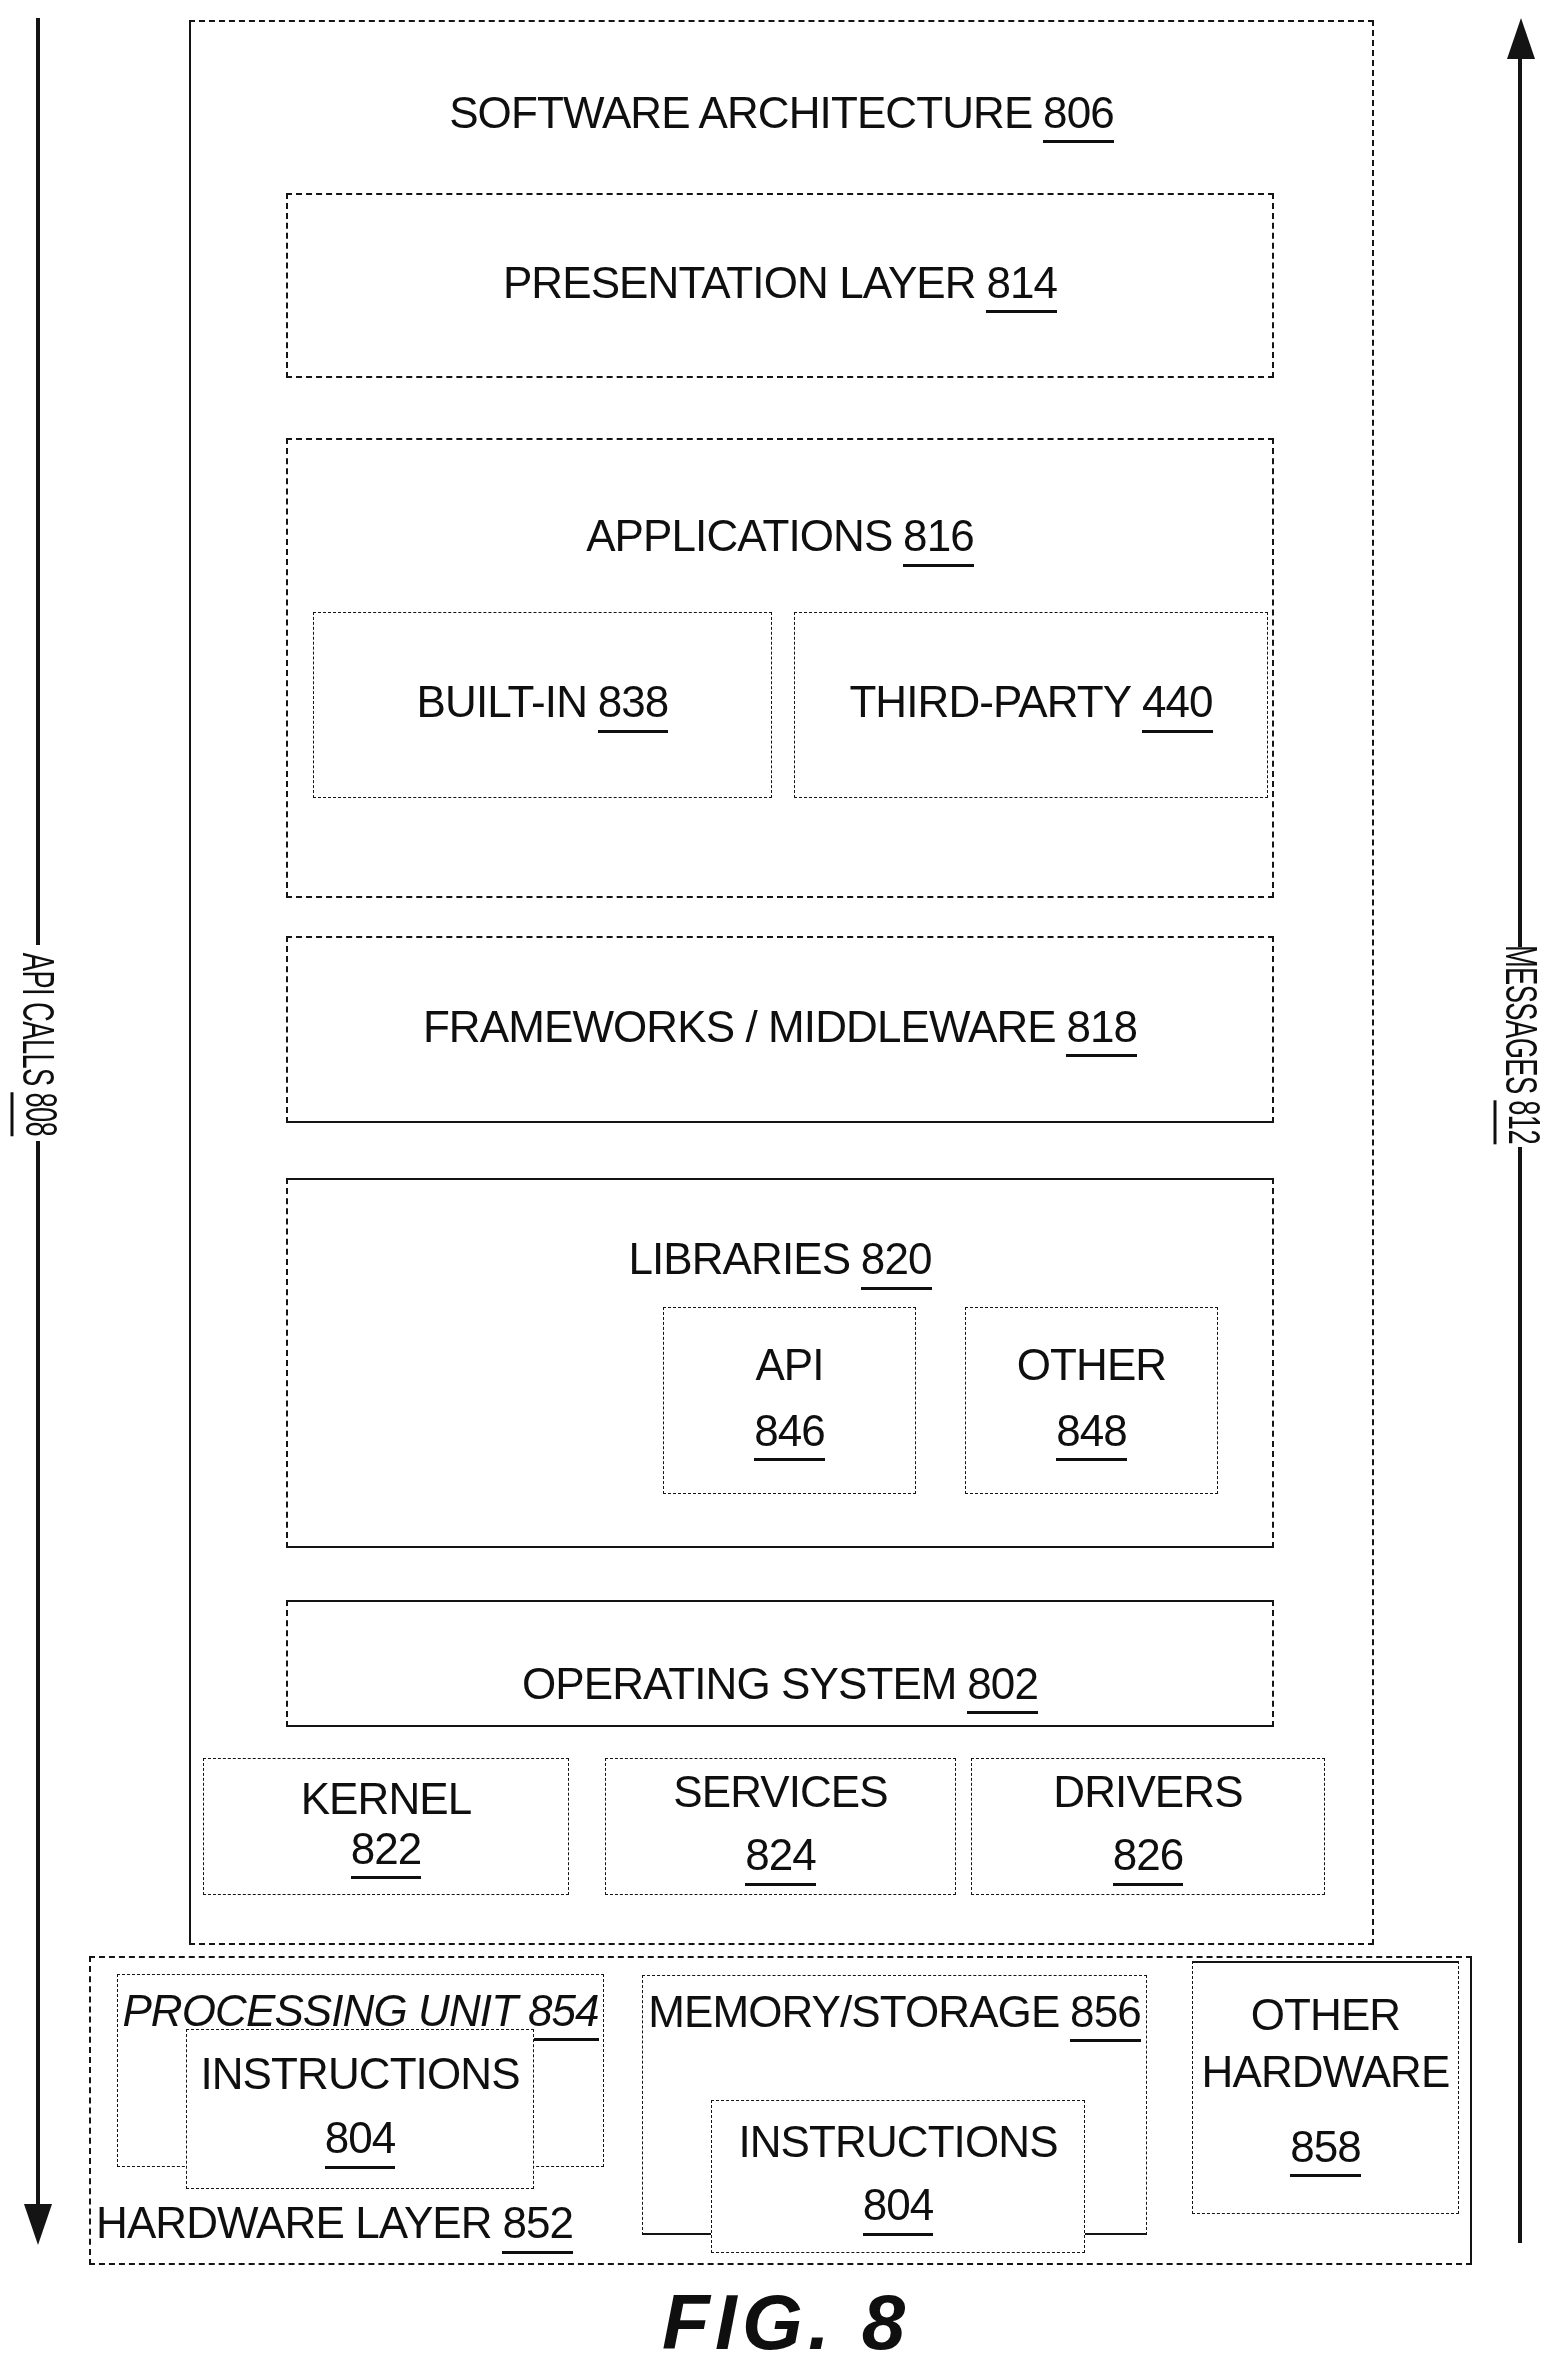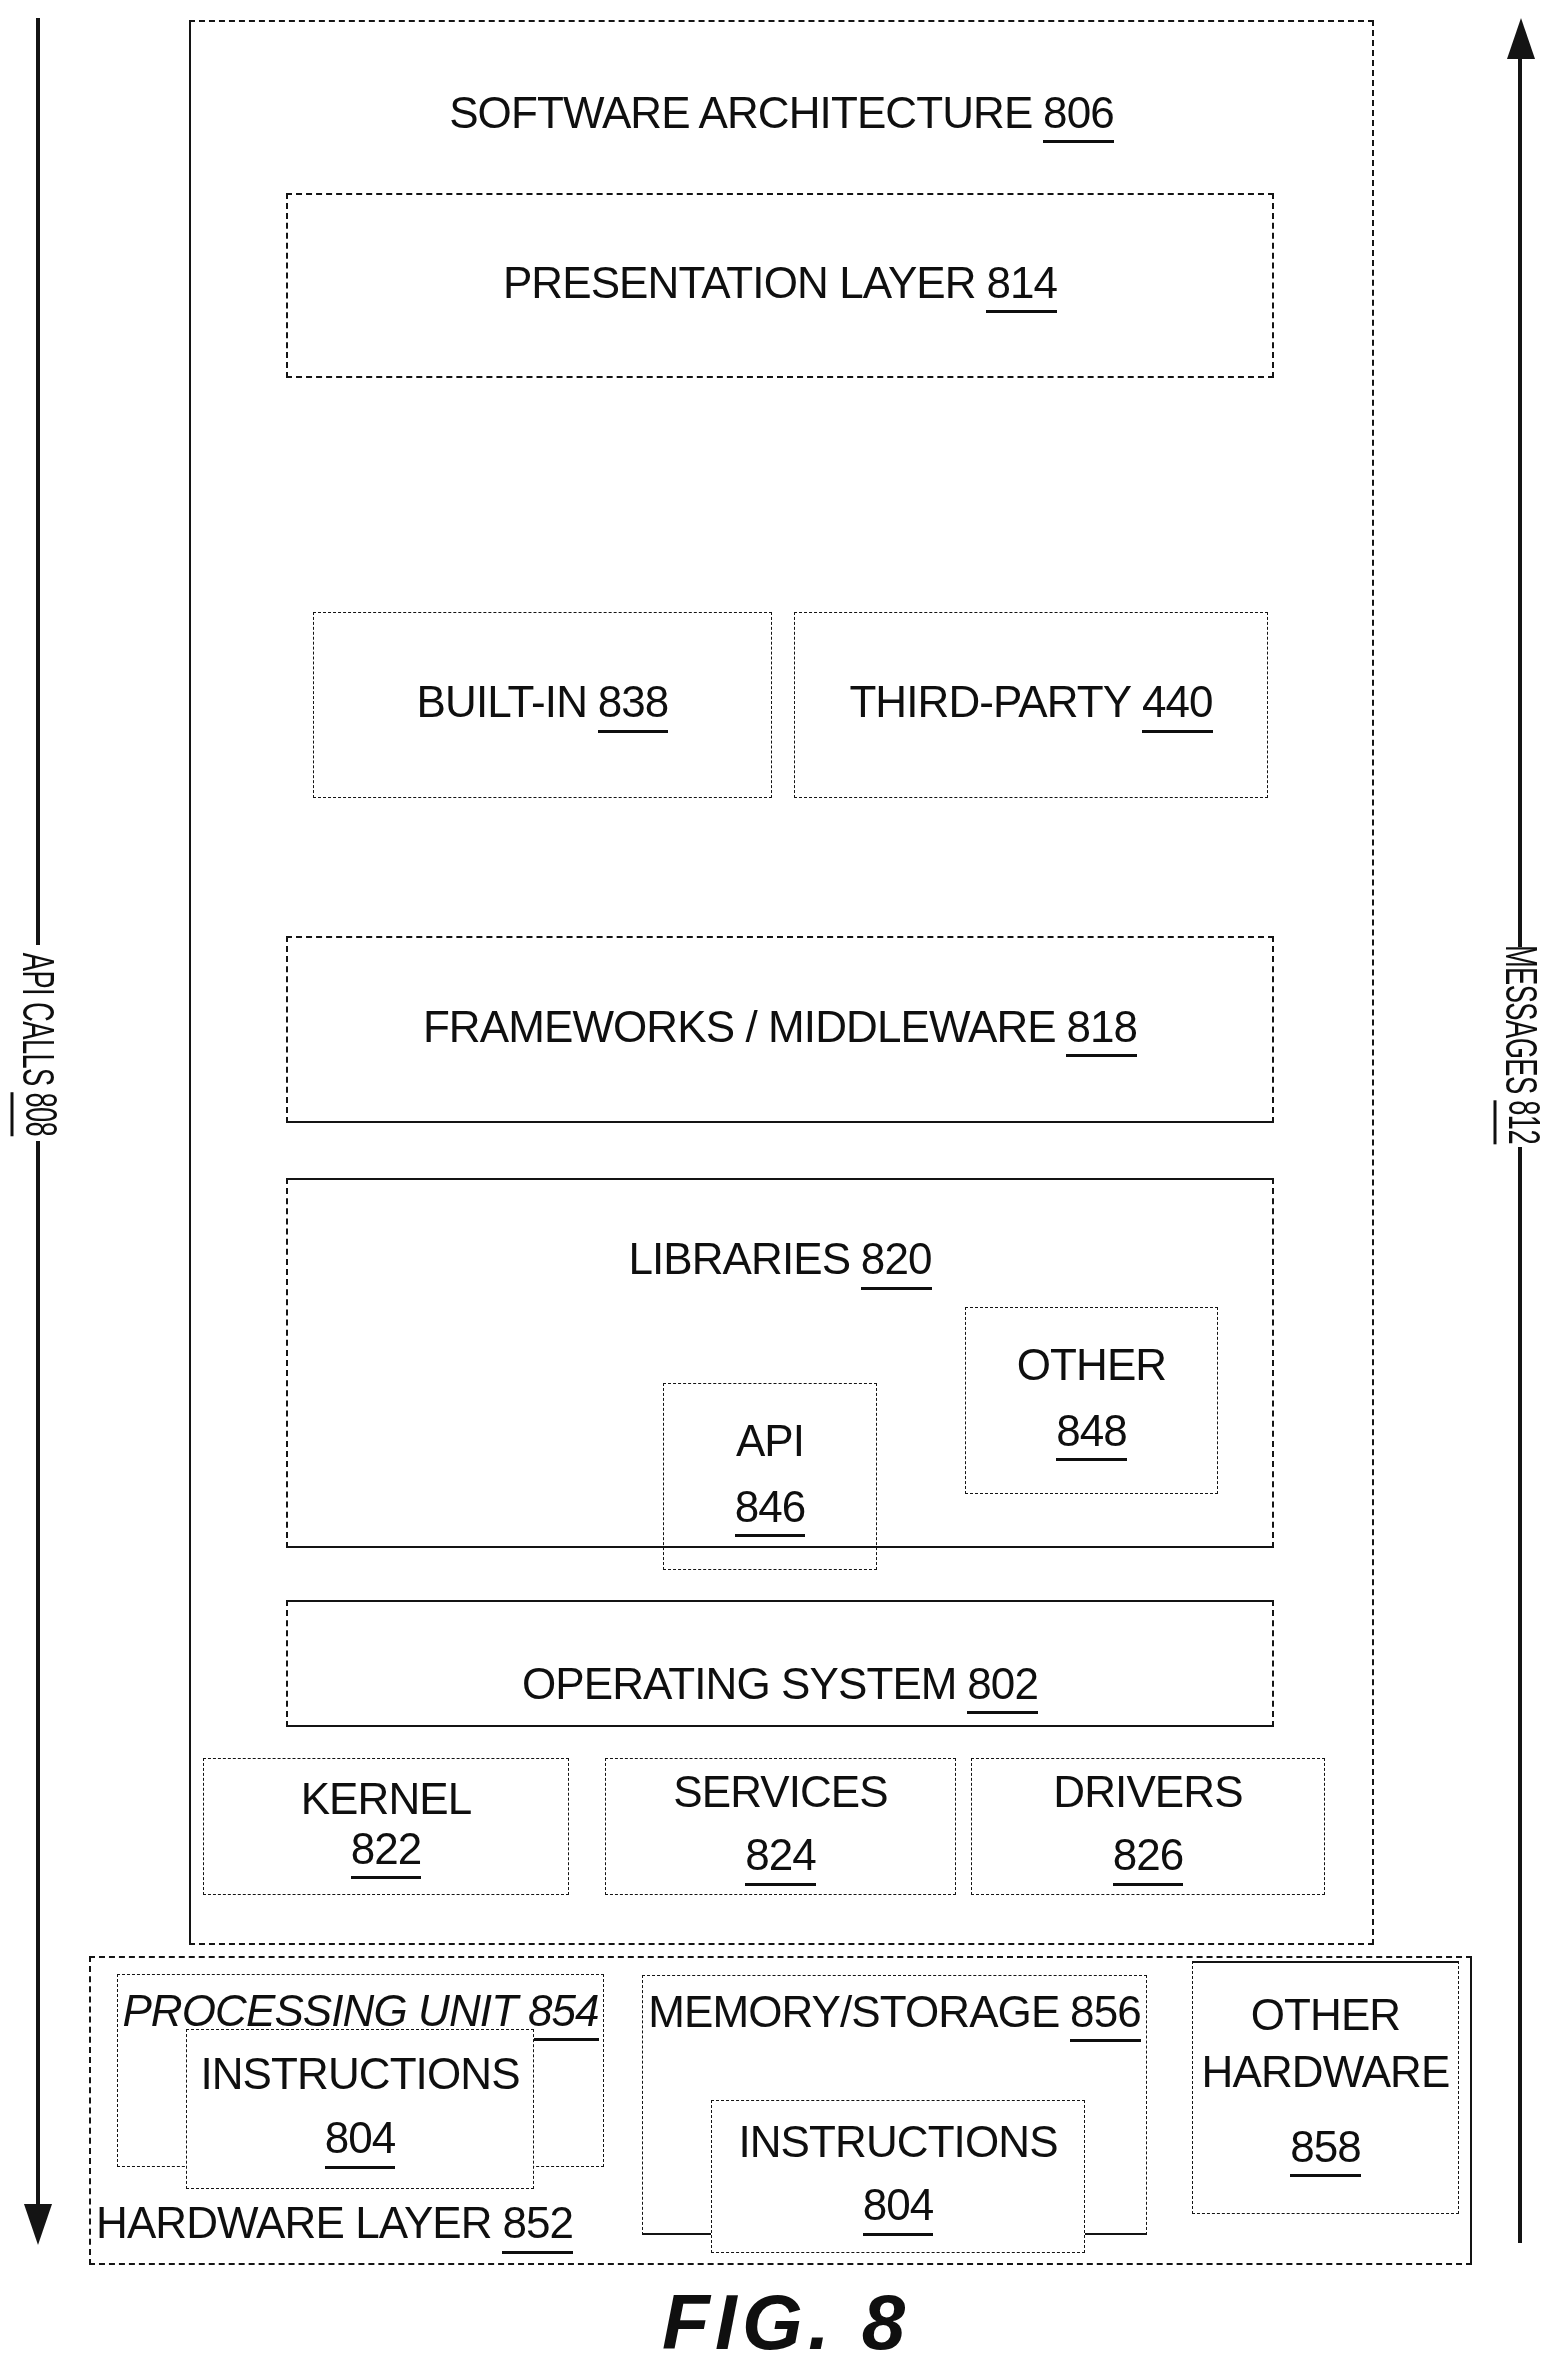--- a/index.html
+++ b/index.html
@@ -55,20 +55,26 @@
     </div>
   </div>
 
   <div class="box d3 center-flex" style="left:286px;top:193px;width:988px;height:185px;">
     <div class="titleline">
       <span class="lbl">PRESENTATION LAYER</span>
       <span class="ref">814</span>
     </div>
   </div>
 
+  <div class="box d3" style="left:286px;top:438px;width:988px;height:460px;">
+    <div class="titleline" style="margin-top:71px;">
+      <span class="lbl">APPLICATIONS</span>
+      <span class="ref">816</span>
+    </div>
+  </div>
   <div class="box d2 center-flex" style="left:313px;top:612px;width:459px;height:186px;">
     <div class="titleline">
       <span class="lbl">BUILT-IN</span>
       <span class="ref">838</span>
     </div>
   </div>
   <div class="box d2 center-flex" style="left:794px;top:612px;width:474px;height:186px;">
     <div class="titleline">
       <span class="lbl">THIRD-PARTY</span>
       <span class="ref">440</span>
@@ -85,21 +91,21 @@
   </div>
 
   <div class="box" style="left:286px;top:1178px;width:988px;height:370px;
               border-top:2.7px solid #141414;border-bottom:2.7px solid #141414;
               border-left:2.7px dashed #141414;border-right:2.7px dashed #141414;">
     <div class="titleline" style="margin-top:54px;">
       <span class="lbl">LIBRARIES</span>
       <span class="ref">820</span>
     </div>
   </div>
-  <div class="box d2 two-line" style="left:663px;top:1383px;width:214px;height:187px;">
+  <div class="box d2 two-line" style="left:663px;top:1307px;width:253px;height:187px;">
     <span class="lbl">API</span>
     <span class="ref">846</span>
   </div>
   <div class="box d2 two-line" style="left:965px;top:1307px;width:253px;height:187px;">
     <span class="lbl">OTHER</span>
     <span class="ref">848</span>
   </div>
 
   <div class="box" style="left:286px;top:1600px;width:988px;height:127px;
               border-top:2.7px solid #141414;border-bottom:2.7px solid #141414;

